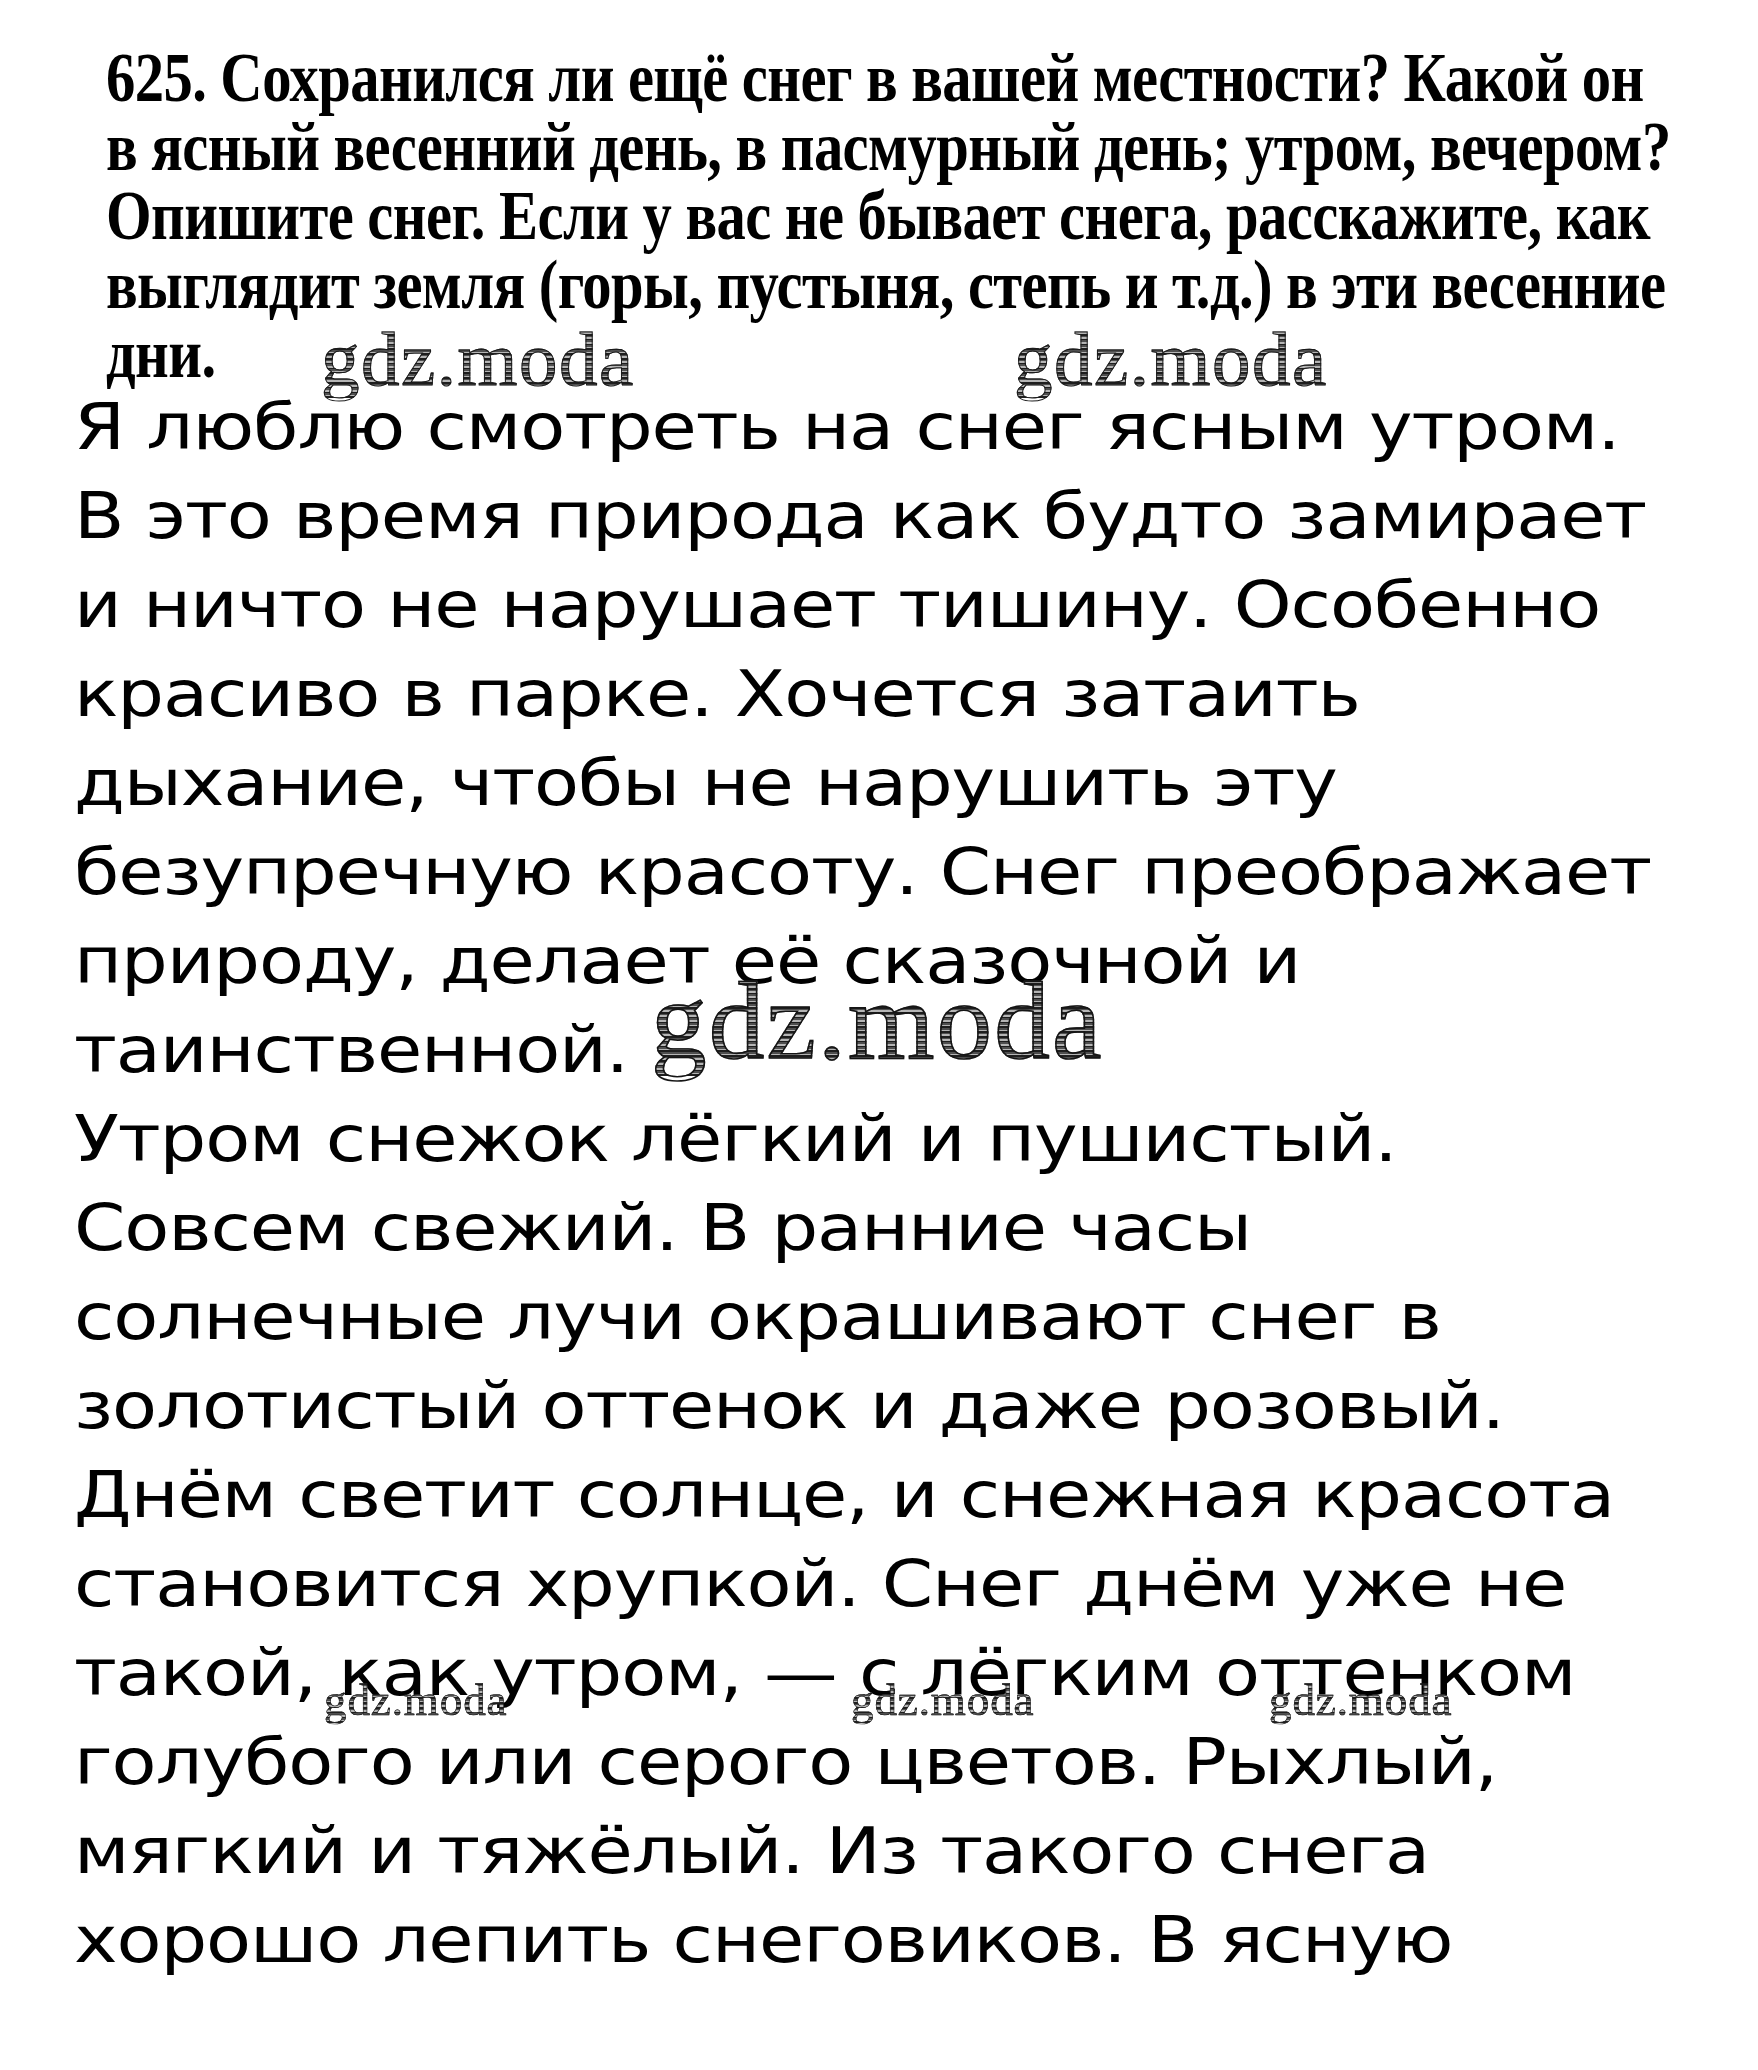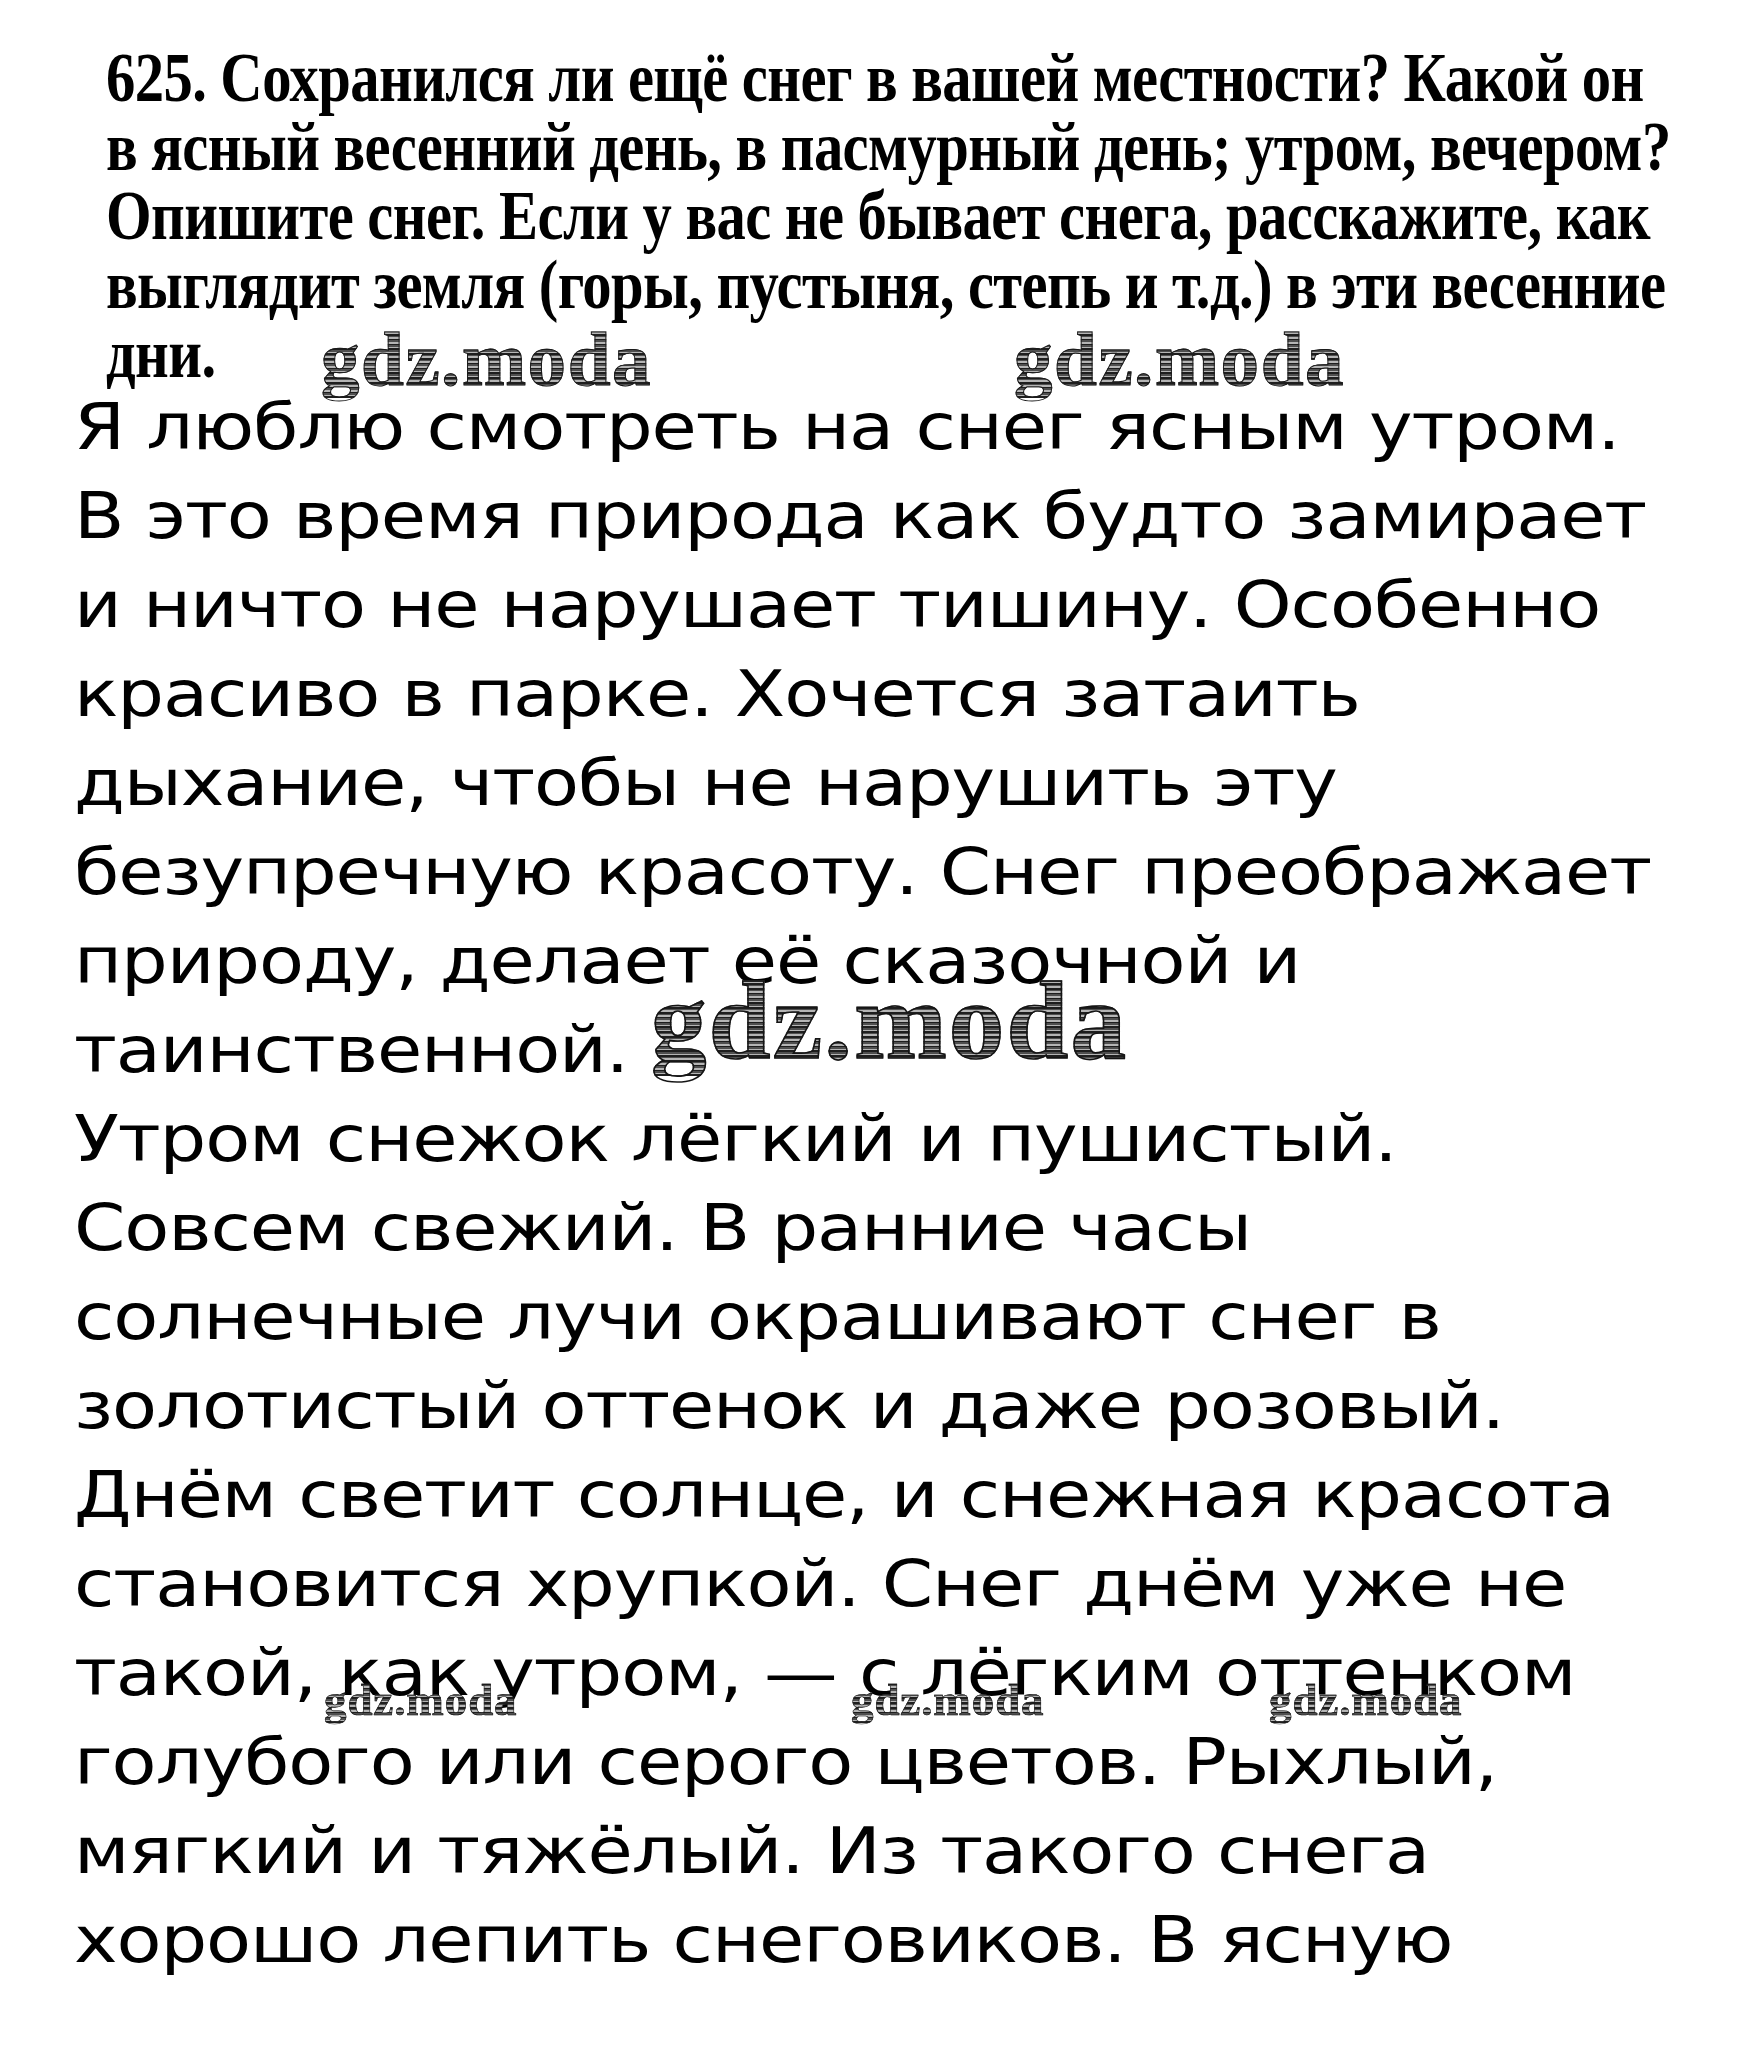--- a/index.html
+++ b/index.html
@@ -41,21 +41,21 @@
     transform-origin: 0 0;
     white-space: nowrap;
     letter-spacing: -0.015em;
   }
   .answer .line { white-space: nowrap; }
 
   
   .wm {
     position: absolute;
     font-family: "Liberation Serif", "DejaVu Serif", serif;
-    font-weight: bold;
+    font-weight: normal;
     line-height: 1;
     white-space: nowrap;
     letter-spacing: 0.02em;
     color: #4a4a4a;
     background: repeating-linear-gradient(
       0deg,
       #1e1e1e 0px, #1e1e1e 1.6px,
       #b5b5b5 1.6px, #b5b5b5 3.2px,
       #4f4f4f 3.2px, #4f4f4f 4.8px
     );

